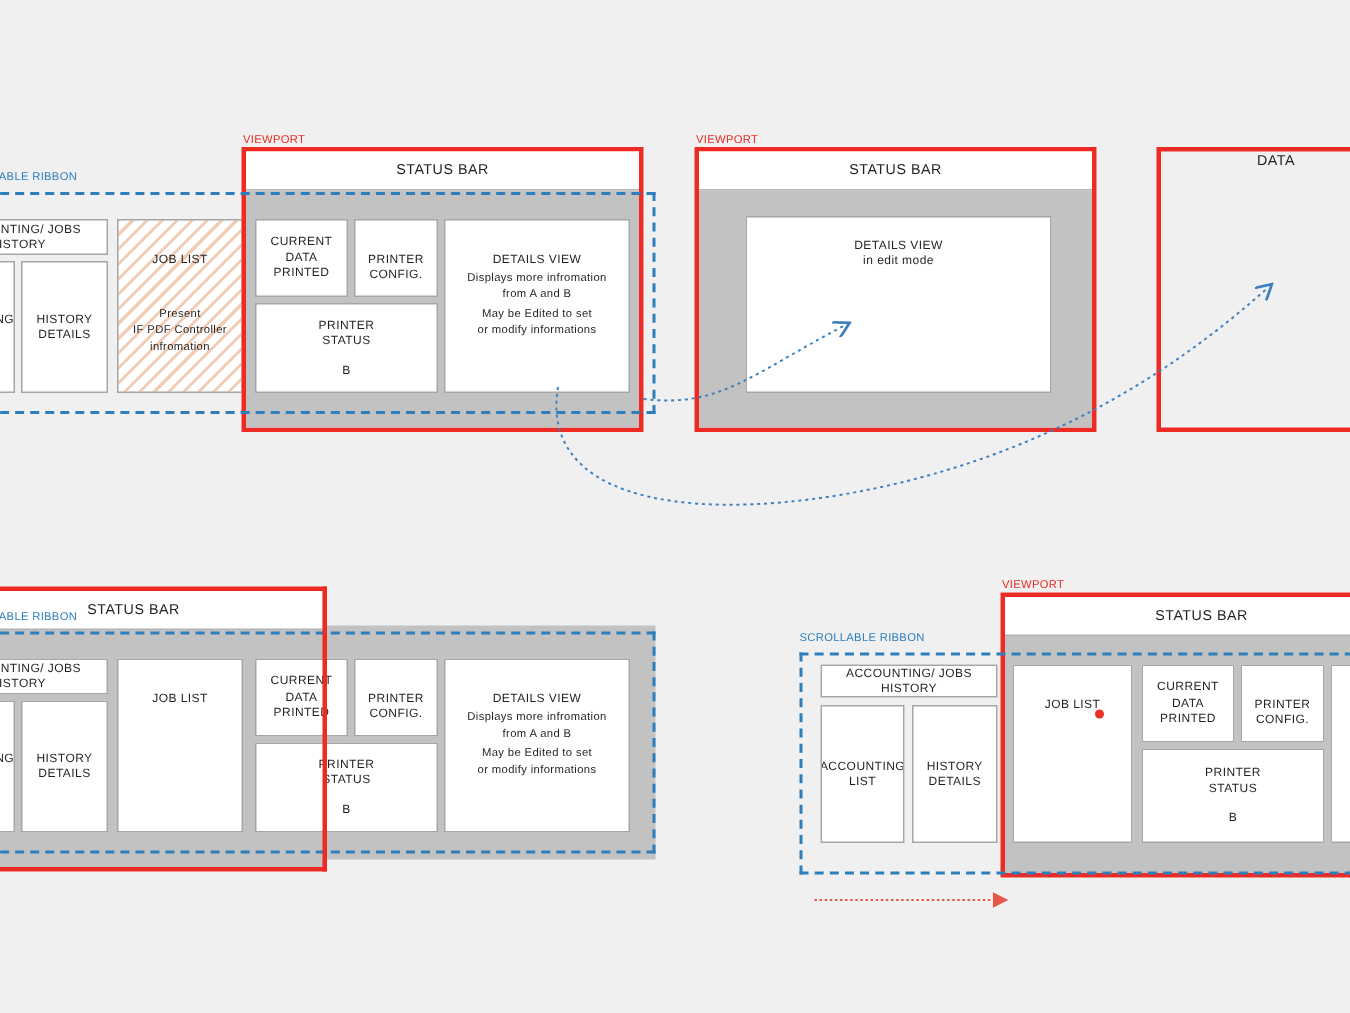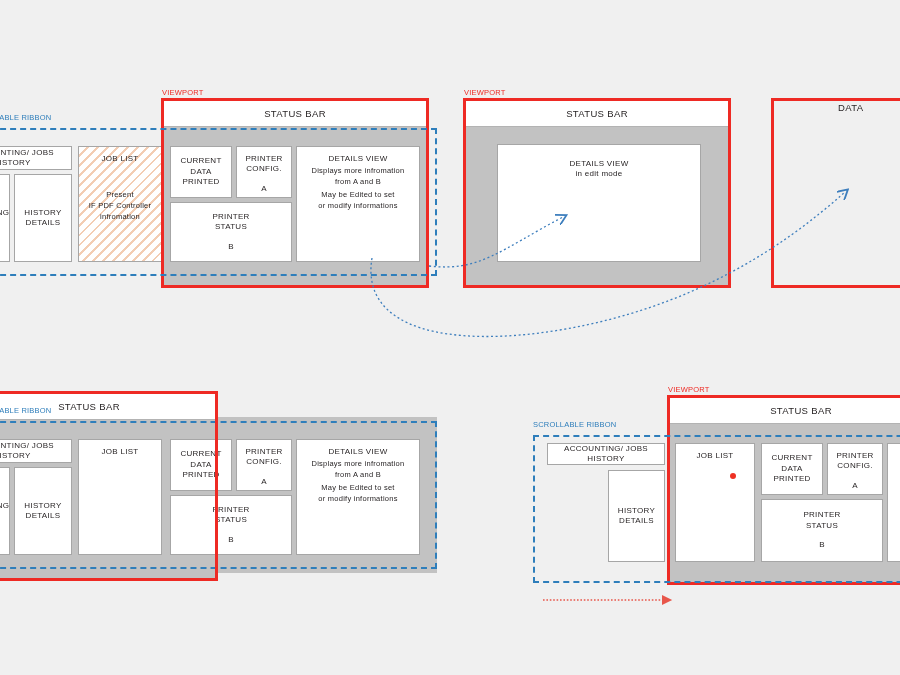--- a/index.html
+++ b/index.html
@@ -80,21 +80,21 @@
     display:flex;
     flex-direction:column;
     align-items:center;
     font-size:8px;
     line-height:1.3;
     letter-spacing:.25px;
     text-align:center;
     color:#231f20;
     overflow:hidden;
   }
-  .card .ttl{margin-top:7px;font-size:8px;letter-spacing:.3px;white-space:pre-line;}
+  .card .ttl{margin-top:21px;font-size:8px;letter-spacing:.3px;white-space:pre-line;}
   .card .sub{margin-top:2px;font-size:7.5px;line-height:1.45;white-space:pre-line;}
   .card .letter{margin-top:9px;font-size:8px;}
   .card.center{justify-content:center;}
   .card.center .ttl{margin-top:0;}
 
   
   .hatched{
     background:
       repeating-linear-gradient(
         -45deg,
@@ -261,20 +261,24 @@
 
   <div class="viewport abs" style="left:667px;top:395px;width:268px;height:190px;">
     <div class="status-bar">STATUS BAR</div>
     <div class="grey-canvas" style="top:26px;"></div>
   </div>
 
   <div class="card center abs" style="left:547px;top:443px;width:118px;height:22px;z-index:8;">
     <span class="ttl">ACCOUNTING/ JOBS HISTORY</span>
   </div>
 
+  <div class="card center abs" style="left:547px;top:470px;width:56px;height:92px;z-index:8;">
+    <span class="ttl">ACCOUNTING
+LIST</span>
+  </div>
 
   <div class="card center abs" style="left:608px;top:470px;width:57px;height:92px;z-index:8;">
     <span class="ttl">HISTORY
 DETAILS</span>
   </div>
 
   <div class="card abs" style="left:675px;top:443px;width:80px;height:119px;z-index:8;">
     <span class="ttl">JOB LIST</span>
   </div>
   <div class="cursor-dot" style="left:730px;top:473px;"></div>

